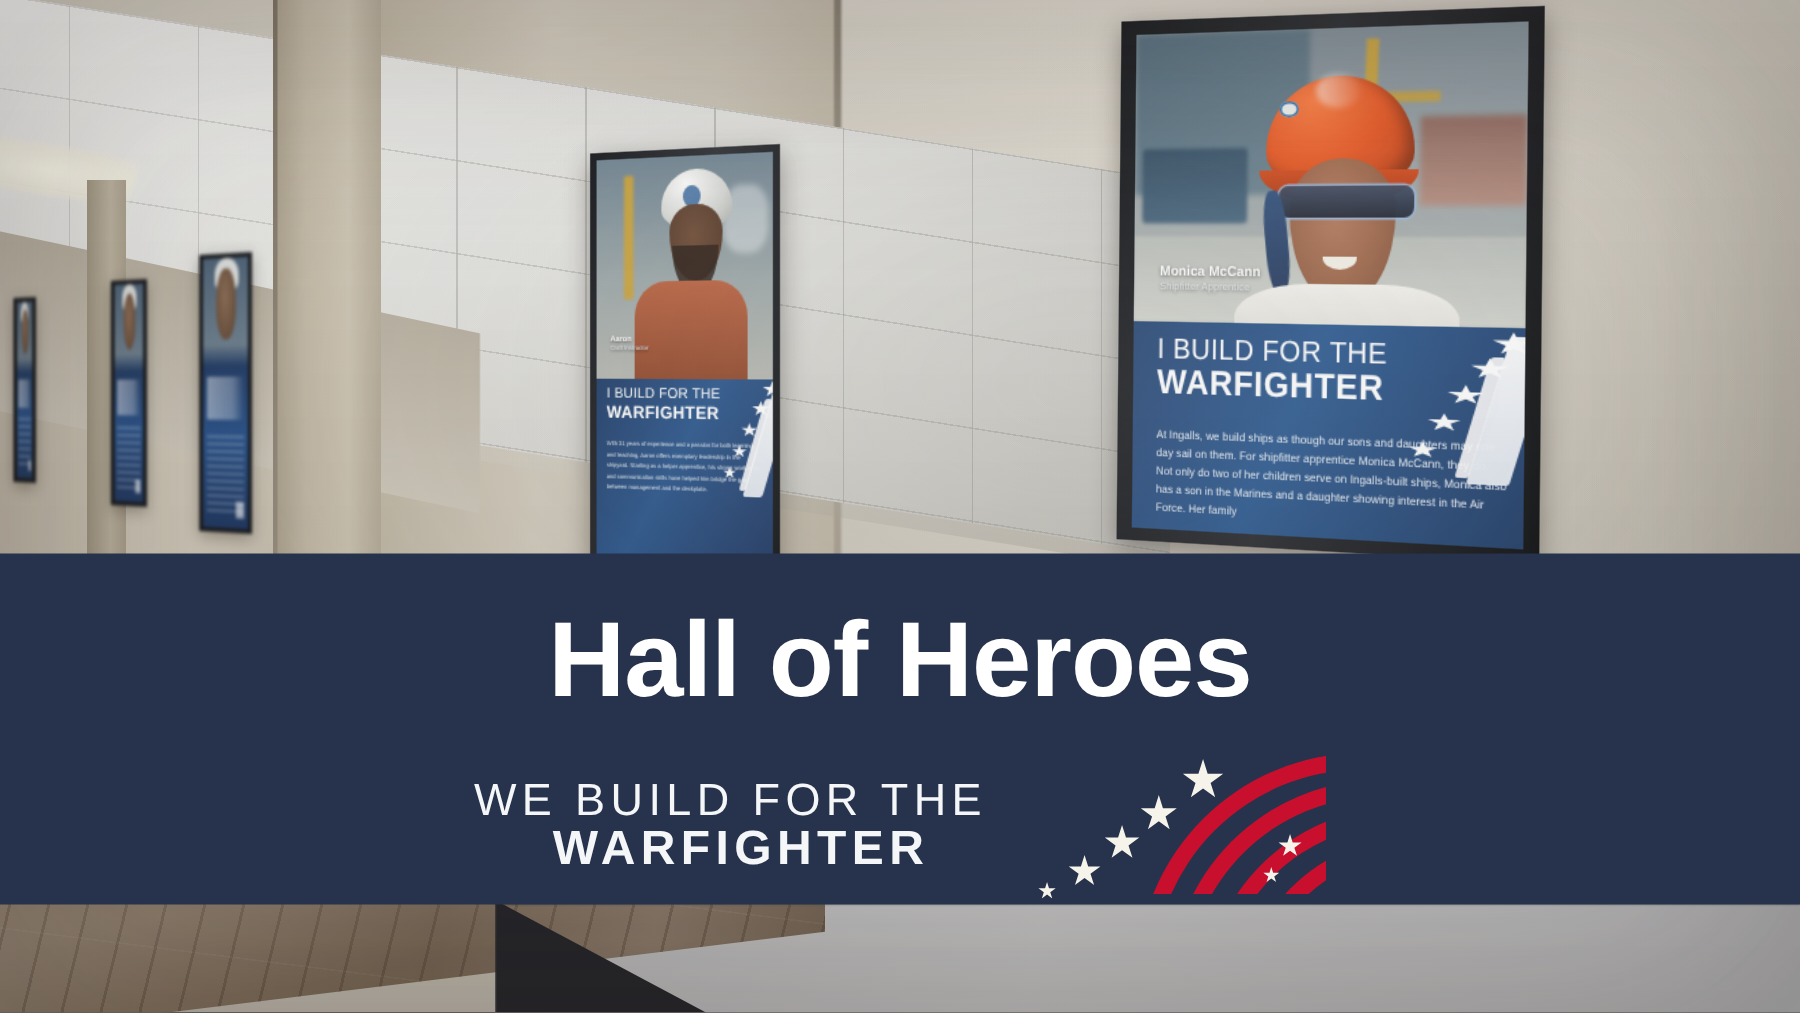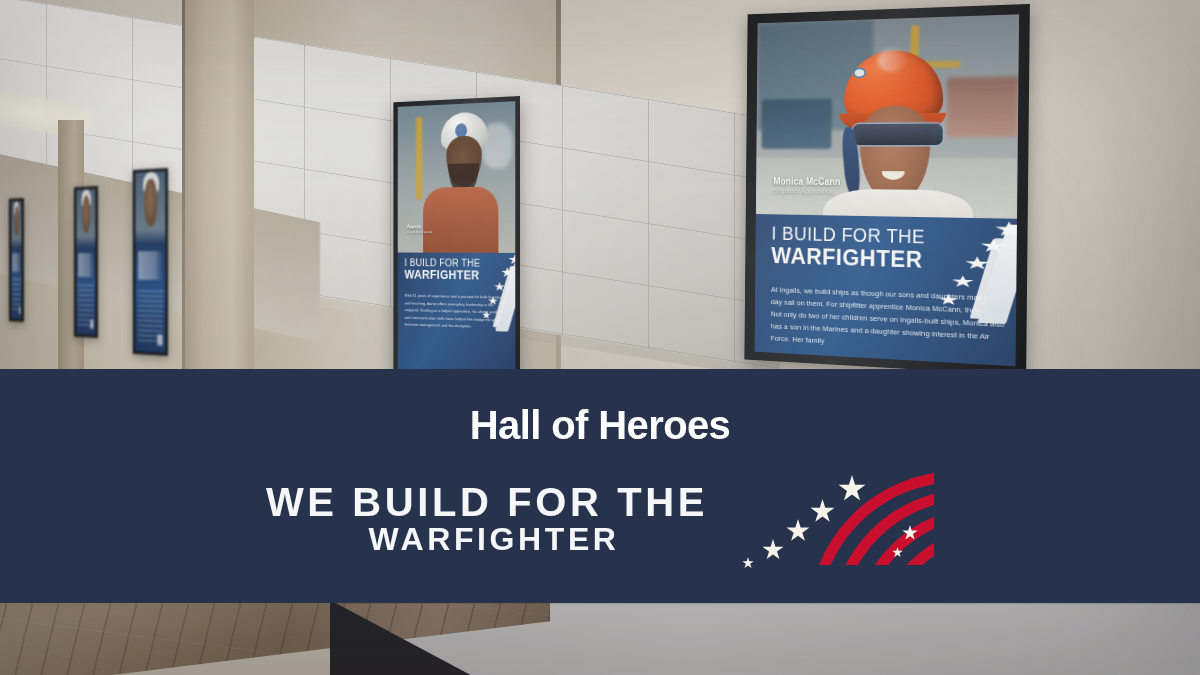--- a/index.html
+++ b/index.html
@@ -317,26 +317,26 @@
     box-shadow:inset 0 0 140px 40px rgba(40,34,28,.22);
   }
 
   
   .banner {
     position:absolute; left:0; top:369px; width:1200px; height:234px;
     background:#27334c;
     display:flex; flex-direction:column; align-items:center;
   }
   .banner-title {
-    color:#ffffff; font-size:40px; font-weight:700; letter-spacing:-.6px;
+    color:#ffffff; font-size:71px; font-weight:700; letter-spacing:-.6px;
     margin-top:36px; line-height:1;
   }
   .banner-lock { display:flex; align-items:center; margin-top:28px; }
   .lock-words { color:#f4f6f8; text-align:left; }
-  .lock-l1 { font-size:40px; font-weight:700; letter-spacing:3.6px; line-height:1.04;text-align:right; }
+  .lock-l1 { font-size:30px; font-weight:400; letter-spacing:3.6px; line-height:1.04;text-align:right; }
   .lock-l2 { font-size:32px; font-weight:700; letter-spacing:3.6px; line-height:1.04;
     text-align:center; padding-left:14px; }
   .lock-mark { position:relative; width:200px; height:92px; margin-left:26px; }
 
   
   .mark-stripes { position:absolute; inset:0; overflow:hidden; }
   .stripe {
     position:absolute; border:0 solid transparent;
     border-radius:100% 0 0 0 / 100% 0 0 0;
     border-top:10px solid #c8102e; border-left:10px solid #c8102e;

